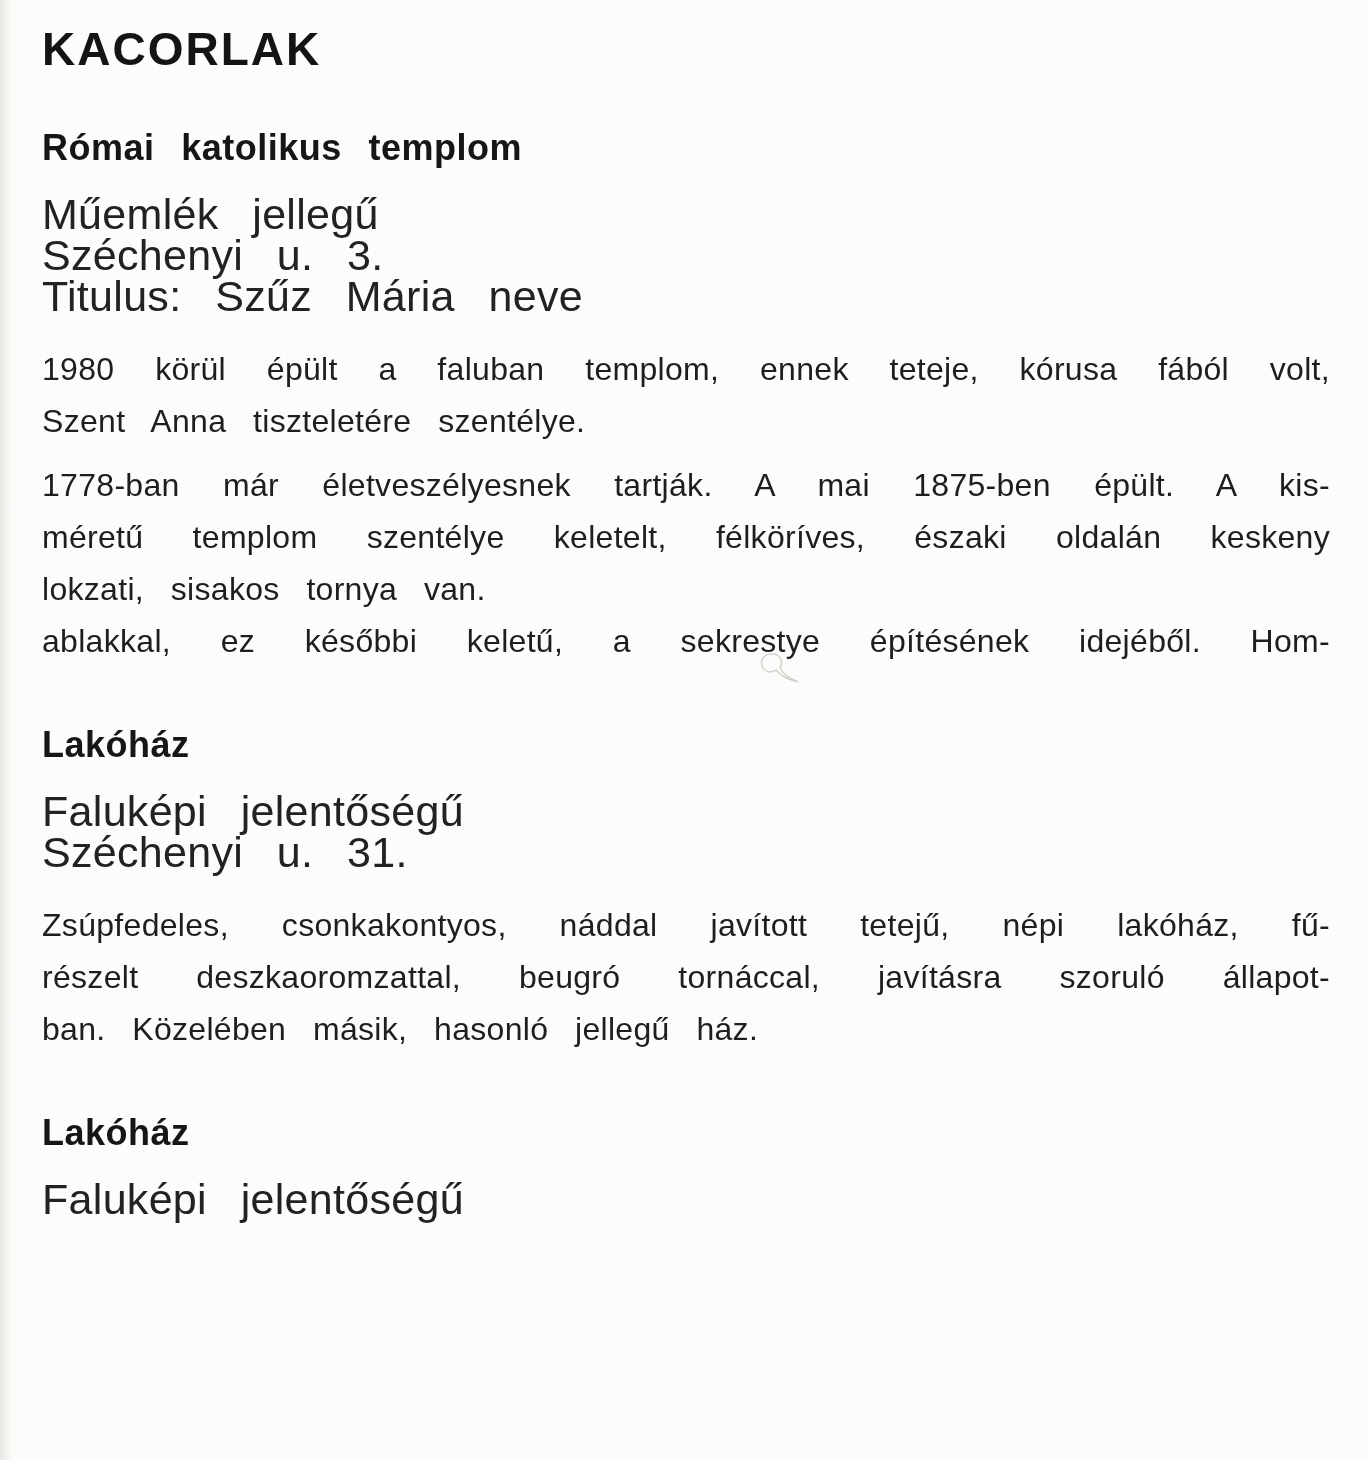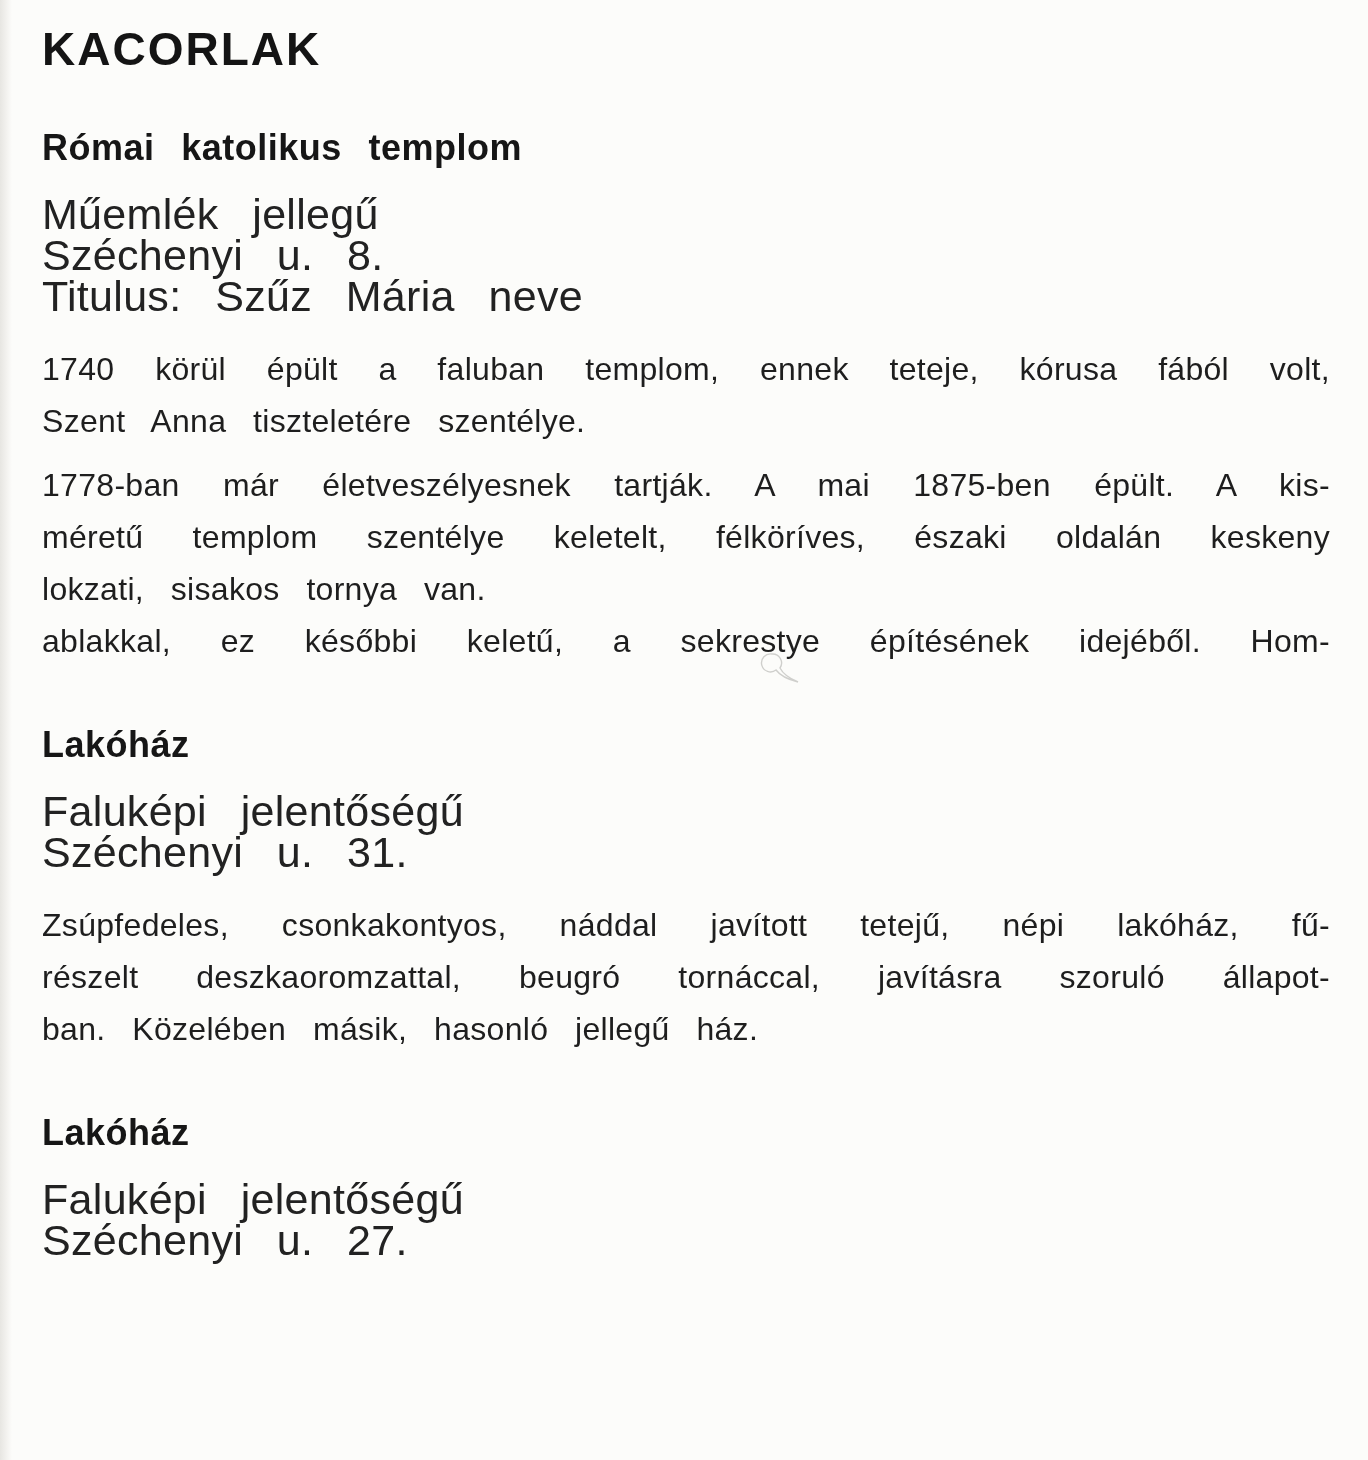--- a/index.html
+++ b/index.html
@@ -78,25 +78,25 @@
 <div class="scan-edge"></div>
 
 <div class="page">
 
   <h1 class="doc-title">KACORLAK</h1>
 
   <section class="entry">
     <h2 class="entry-heading">Római katolikus templom</h2>
     <div class="meta">
       <div class="meta-line">Műemlék jellegű</div>
-      <div class="meta-line">Széchenyi u. 8.</div>
+      <div class="meta-line">Széchenyi u. 3.</div>
       <div class="meta-line">Titulus: Szűz Mária neve</div>
     </div>
     <div class="para">
-      <div class="line jline">1740 körül épült a faluban templom, ennek teteje, kórusa fából volt,</div>
+      <div class="line jline">1980 körül épült a faluban templom, ennek teteje, kórusa fából volt,</div>
       <div class="line lline">Szent Anna tiszteletére szentélye.</div>
     </div>
     <div class="para">
       <div class="line jline">1778-ban már életveszélyesnek tartják. A mai 1875-ben épült. A kis-</div>
       <div class="line jline">méretű templom szentélye keletelt, félköríves, északi oldalán keskeny</div>
       <div class="line lline">lokzati, sisakos tornya van.</div>
       <div class="line jline">ablakkal, ez későbbi keletű, a sekrestye építésének idejéből. Hom-</div>
     </div>
   </section>
 
@@ -110,21 +110,20 @@
       <div class="line jline">Zsúpfedeles, csonkakontyos, náddal javított tetejű, népi lakóház, fű-</div>
       <div class="line jline">részelt deszkaoromzattal, beugró tornáccal, javításra szoruló állapot-</div>
       <div class="line lline">ban. Közelében másik, hasonló jellegű ház.</div>
     </div>
   </section>
 
   <section class="entry">
     <h2 class="entry-heading">Lakóház</h2>
     <div class="meta">
       <div class="meta-line">Faluképi jelentőségű</div>
-      <div class="meta-line">Széchenyi u. 27.</div>
     </div>
   </section>
 
   <svg class="smudge" viewBox="0 0 60 40">
     <path d="M14 6 a9 9 0 1 0 4 16 q6 8 22 12 q-14 -6 -18 -14 a9 9 0 0 0 -8 -14" fill="none" stroke="#9a9a96" stroke-width="1.4"></path>
   </svg>
 
 </div>
 
 </body></html>

